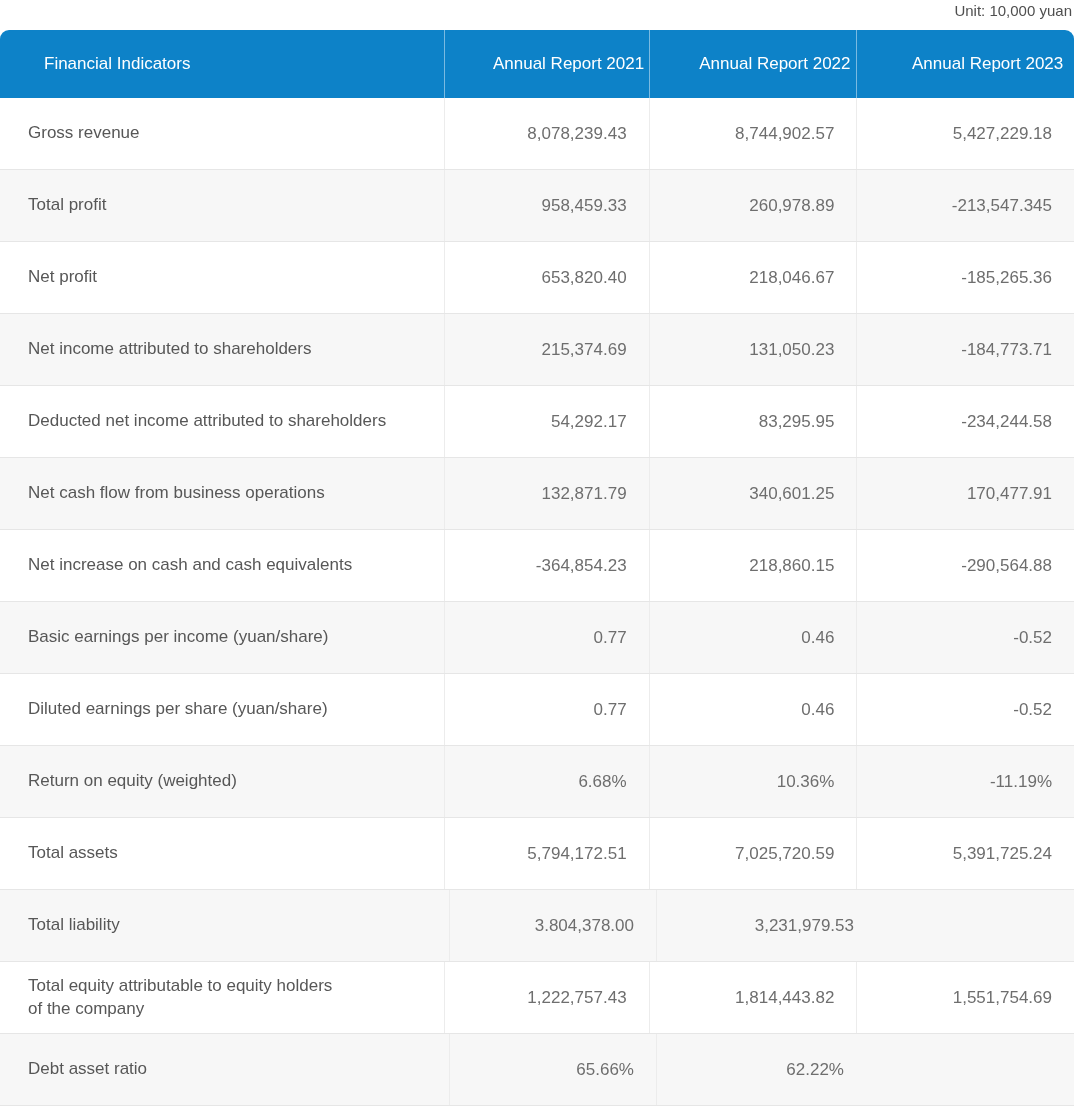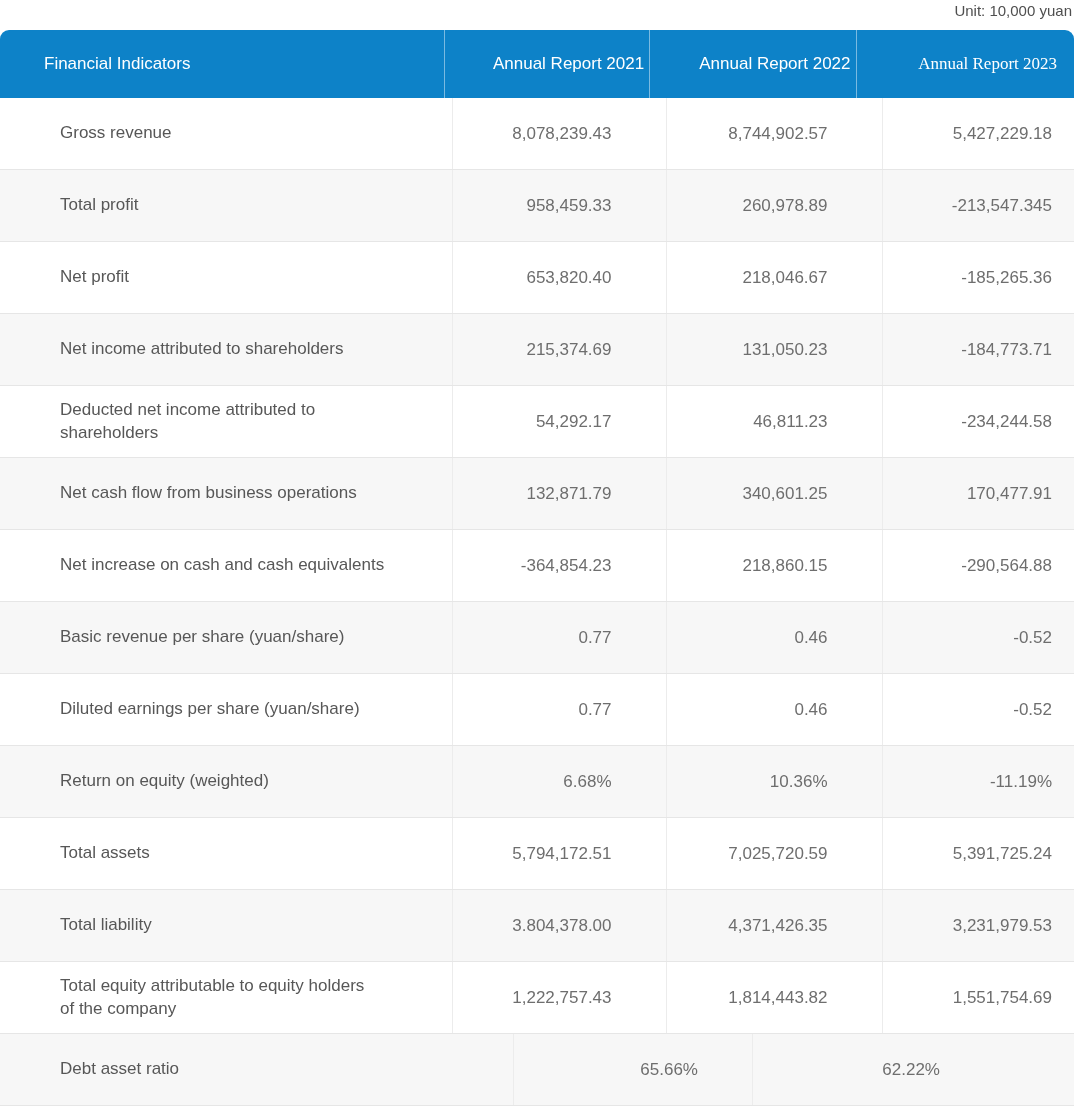--- a/index.html
+++ b/index.html
@@ -26,27 +26,27 @@
     display:flex;height:68px;background:var(--header-bg);
     border-radius:9px 9px 0 0;color:var(--header-text);
   }
   .header-cell{
     display:flex;align-items:center;justify-content:center;
     font-size:17px;box-sizing:border-box;padding-left:44px;
   }
   .header-cell.hc0{width:449px;justify-content:flex-start;}
   .header-cell.hc1{width:207px;border-left:1px solid rgba(255,255,255,0.45);}
   .header-cell.hc2{width:210px;border-left:1px solid rgba(255,255,255,0.45);text-align:right;}
-  .header-cell.hc3{width:220px;border-left:1px solid rgba(255,255,255,0.45);font-family:Liberation Serif, serif;}
+  .header-cell.hc3{width:220px;border-left:1px solid rgba(255,255,255,0.45);}
   .trow{
     display:flex;height:72px;align-items:center;background:#ffffff;
     border-bottom:1px solid var(--border-color);box-sizing:border-box;
   }
   .trow.alt{background:var(--row-alt-bg);}
-  .cell{box-sizing:border-box;height:100%;display:flex;align-items:center;margin-left:32px;}
+  .cell{box-sizing:border-box;height:100%;display:flex;align-items:center;}
   .cell.label{
     width:449px;padding:0 20px 0 28px;font-size:17px;color:var(--label-color);
     line-height:1.35;white-space:pre-line;
   }
   .cell.val{
     font-size:17px;color:var(--value-color);justify-content:flex-end;
     padding-right:22px;border-left:1px solid #ececec;padding-left:16px;
   }
   .cell.v0{width:207px;}
   .cell.v1{width:210px;text-align:center;}
@@ -88,37 +88,37 @@
         </div>
         <div class="trow alt">
           <div class="cell label">Net income attributed to shareholders</div>
           <div class="cell val v0">215,374.69</div>
           <div class="cell val v1">131,050.23</div>
           <div class="cell val v2">-184,773.71</div>
         </div>
         <div class="trow">
           <div class="cell label">Deducted net income attributed to shareholders</div>
           <div class="cell val v0">54,292.17</div>
-          <div class="cell val v1">46,811.23</div>
+          <div class="cell val v1">83,295.95</div>
           <div class="cell val v2">-234,244.58</div>
         </div>
         <div class="trow alt">
           <div class="cell label">Net cash flow from business operations</div>
           <div class="cell val v0">132,871.79</div>
           <div class="cell val v1">340,601.25</div>
           <div class="cell val v2">170,477.91</div>
         </div>
         <div class="trow">
           <div class="cell label">Net increase on cash and cash equivalents</div>
           <div class="cell val v0">-364,854.23</div>
           <div class="cell val v1">218,860.15</div>
           <div class="cell val v2">-290,564.88</div>
         </div>
         <div class="trow alt">
-          <div class="cell label">Basic revenue per share (yuan/share)</div>
+          <div class="cell label">Basic earnings per income (yuan/share)</div>
           <div class="cell val v0">0.77</div>
           <div class="cell val v1">0.46</div>
           <div class="cell val v2">-0.52</div>
         </div>
         <div class="trow">
           <div class="cell label">Diluted earnings per share (yuan/share)</div>
           <div class="cell val v0">0.77</div>
           <div class="cell val v1">0.46</div>
           <div class="cell val v2">-0.52</div>
         </div>
@@ -130,21 +130,20 @@
         </div>
         <div class="trow">
           <div class="cell label">Total assets</div>
           <div class="cell val v0">5,794,172.51</div>
           <div class="cell val v1">7,025,720.59</div>
           <div class="cell val v2">5,391,725.24</div>
         </div>
         <div class="trow alt">
           <div class="cell label">Total liability</div>
           <div class="cell val v0">3.804,378.00</div>
-          <div class="cell val v1">4,371,426.35</div>
           <div class="cell val v2">3,231,979.53</div>
         </div>
         <div class="trow">
           <div class="cell label">Total equity attributable to equity holders
 of the company</div>
           <div class="cell val v0">1,222,757.43</div>
           <div class="cell val v1">1,814,443.82</div>
           <div class="cell val v2">1,551,754.69</div>
         </div>
         <div class="trow alt">

